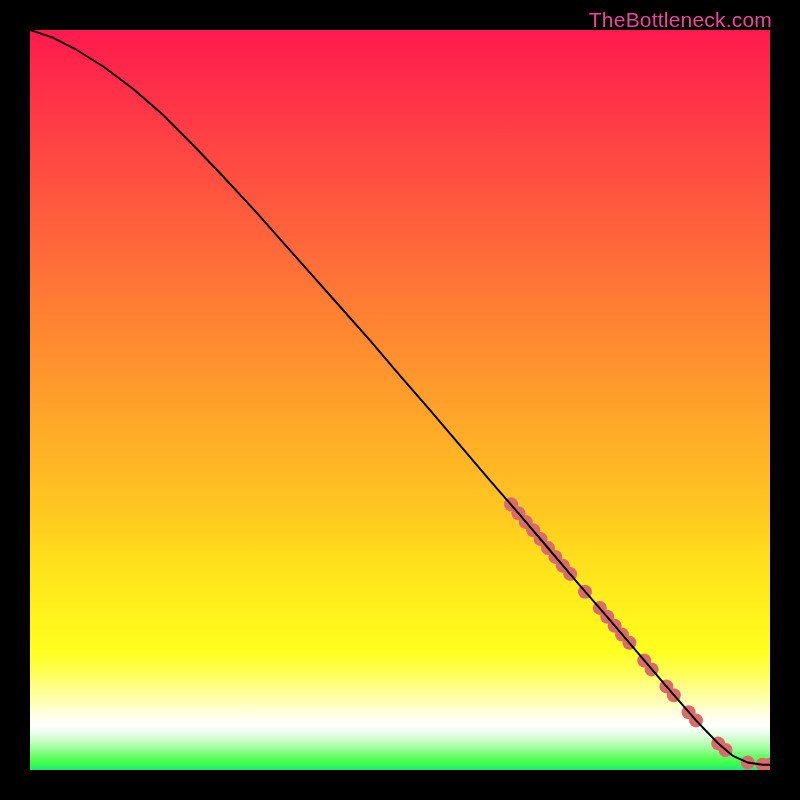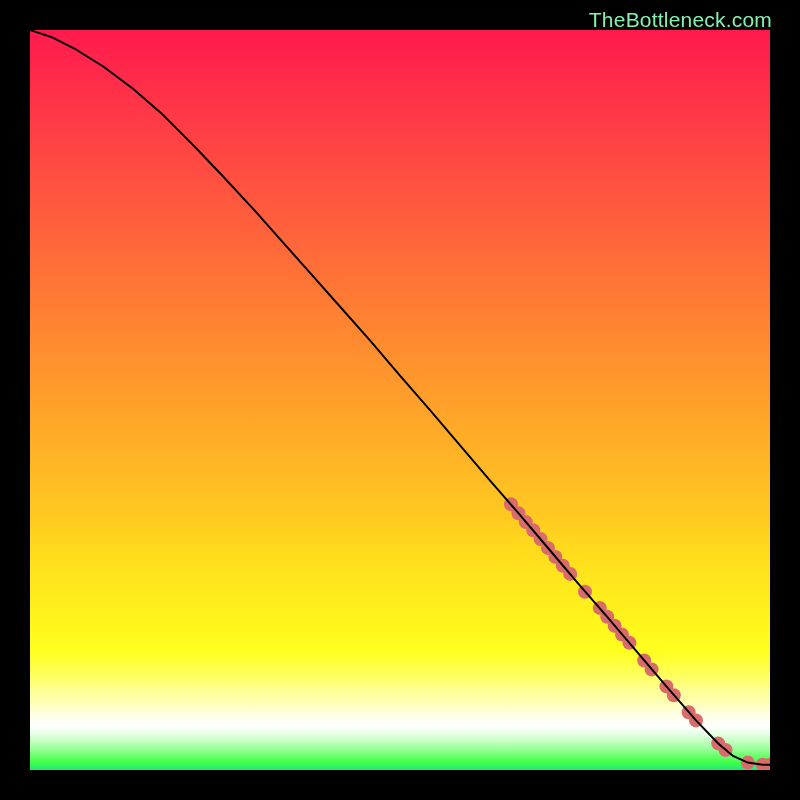--- a/index.html
+++ b/index.html
@@ -65,21 +65,21 @@
   .svg-layer {
     position: absolute;
     inset: 0;
     width: 100%;
     height: 100%;
   }
   .watermark {
     position: absolute;
     top: 8px;
     right: 28px;
-    color: #86efac;
+    color: #ec4899;
     font-size: 21px;
     font-weight: 500;
     letter-spacing: 0.2px;
   }
 </style>
 </head>
 <body>
 
 <div class="frame">
 

